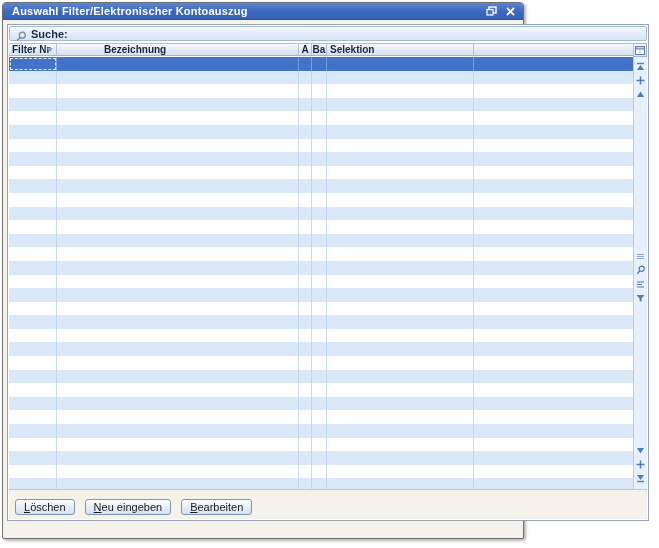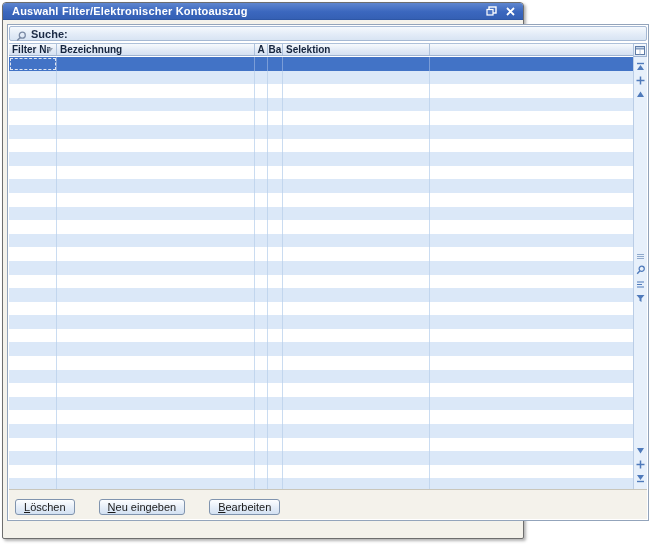--- a/index.html
+++ b/index.html
@@ -51,21 +51,21 @@
   
   .grid { position:absolute; left:1px; top:18px; width:626px; bottom:31px; overflow:hidden; }
   .grid-header {
     display:flex; height:13px;
     background:linear-gradient(#F7FAFD, #E2EAF6 55%, #D5E1F2);
     border-top:1px solid #AEC1DA; border-bottom:1px solid #9FB4D2;
     font-size:10px; font-weight:bold; color:#16253E;
   }
   .hcell { position:relative; display:flex; align-items:center; padding:0 3px; border-right:1px solid #AEC2DC; white-space:nowrap; overflow:hidden; }
   .c0 { width:48px; flex:none; }
-  .c1 { width:198px; flex:none; }
+  .c1 { width:198px; flex:none;margin-left:44px; }
   .c2 { width:13px; flex:none; justify-content:center; padding:0 1px; }
   .c3 { width:15px; flex:none; justify-content:center; padding:0 1px; }
   .c4 { width:147px; flex:none; }
   .c5 { flex:1 1 auto; border-right:none; }
   .sort-arrow { position:absolute; right:3px; top:4px; width:0; height:0;
     border-left:3px solid transparent; border-right:3px solid transparent; border-top:4px solid #97A2B2; }
 
   .grid-rows { position:absolute; left:0; top:14px; right:0; bottom:0; overflow:hidden; }
   .grid-row { display:flex; height:13.6px; background:#ffffff; }
   .grid-row:nth-child(even) { background:#DBE8F8; }
@@ -91,21 +91,21 @@
   .strip-group { position:absolute; left:0; width:13px; display:flex; flex-direction:column; align-items:center; }
   .strip-top { top:2px; }
   .strip-mid { top:192px; }
   .strip-bottom { bottom:4px; }
   .strip-btn { width:12px; height:12px; display:flex; align-items:center; justify-content:center; margin:1px 0; }
 
   
   .footer {
     position:absolute; left:1px; right:1px; bottom:1px; height:30px;
     background:#F4F2EB; border-top:1px solid #C9C6BB;
-    display:flex; align-items:flex-start; padding:9px 0 0 6px; gap:24px;
+    display:flex; align-items:flex-start; padding:9px 0 0 6px; gap:10px;
   }
   .btn {
     height:16px; padding:0 8px; font-family:"Liberation Sans", sans-serif;
     font-size:11px; color:#1A1A1A;
     background:linear-gradient(#FDFEFF, #E9F0F9 45%, #D3E1F2);
     border:1px solid #8094AE; border-radius:3px;
     display:inline-flex; align-items:center; cursor:default;
   }
   .btn-label { display:inline-block; }
   .btn-label::first-letter { text-decoration:underline; }

